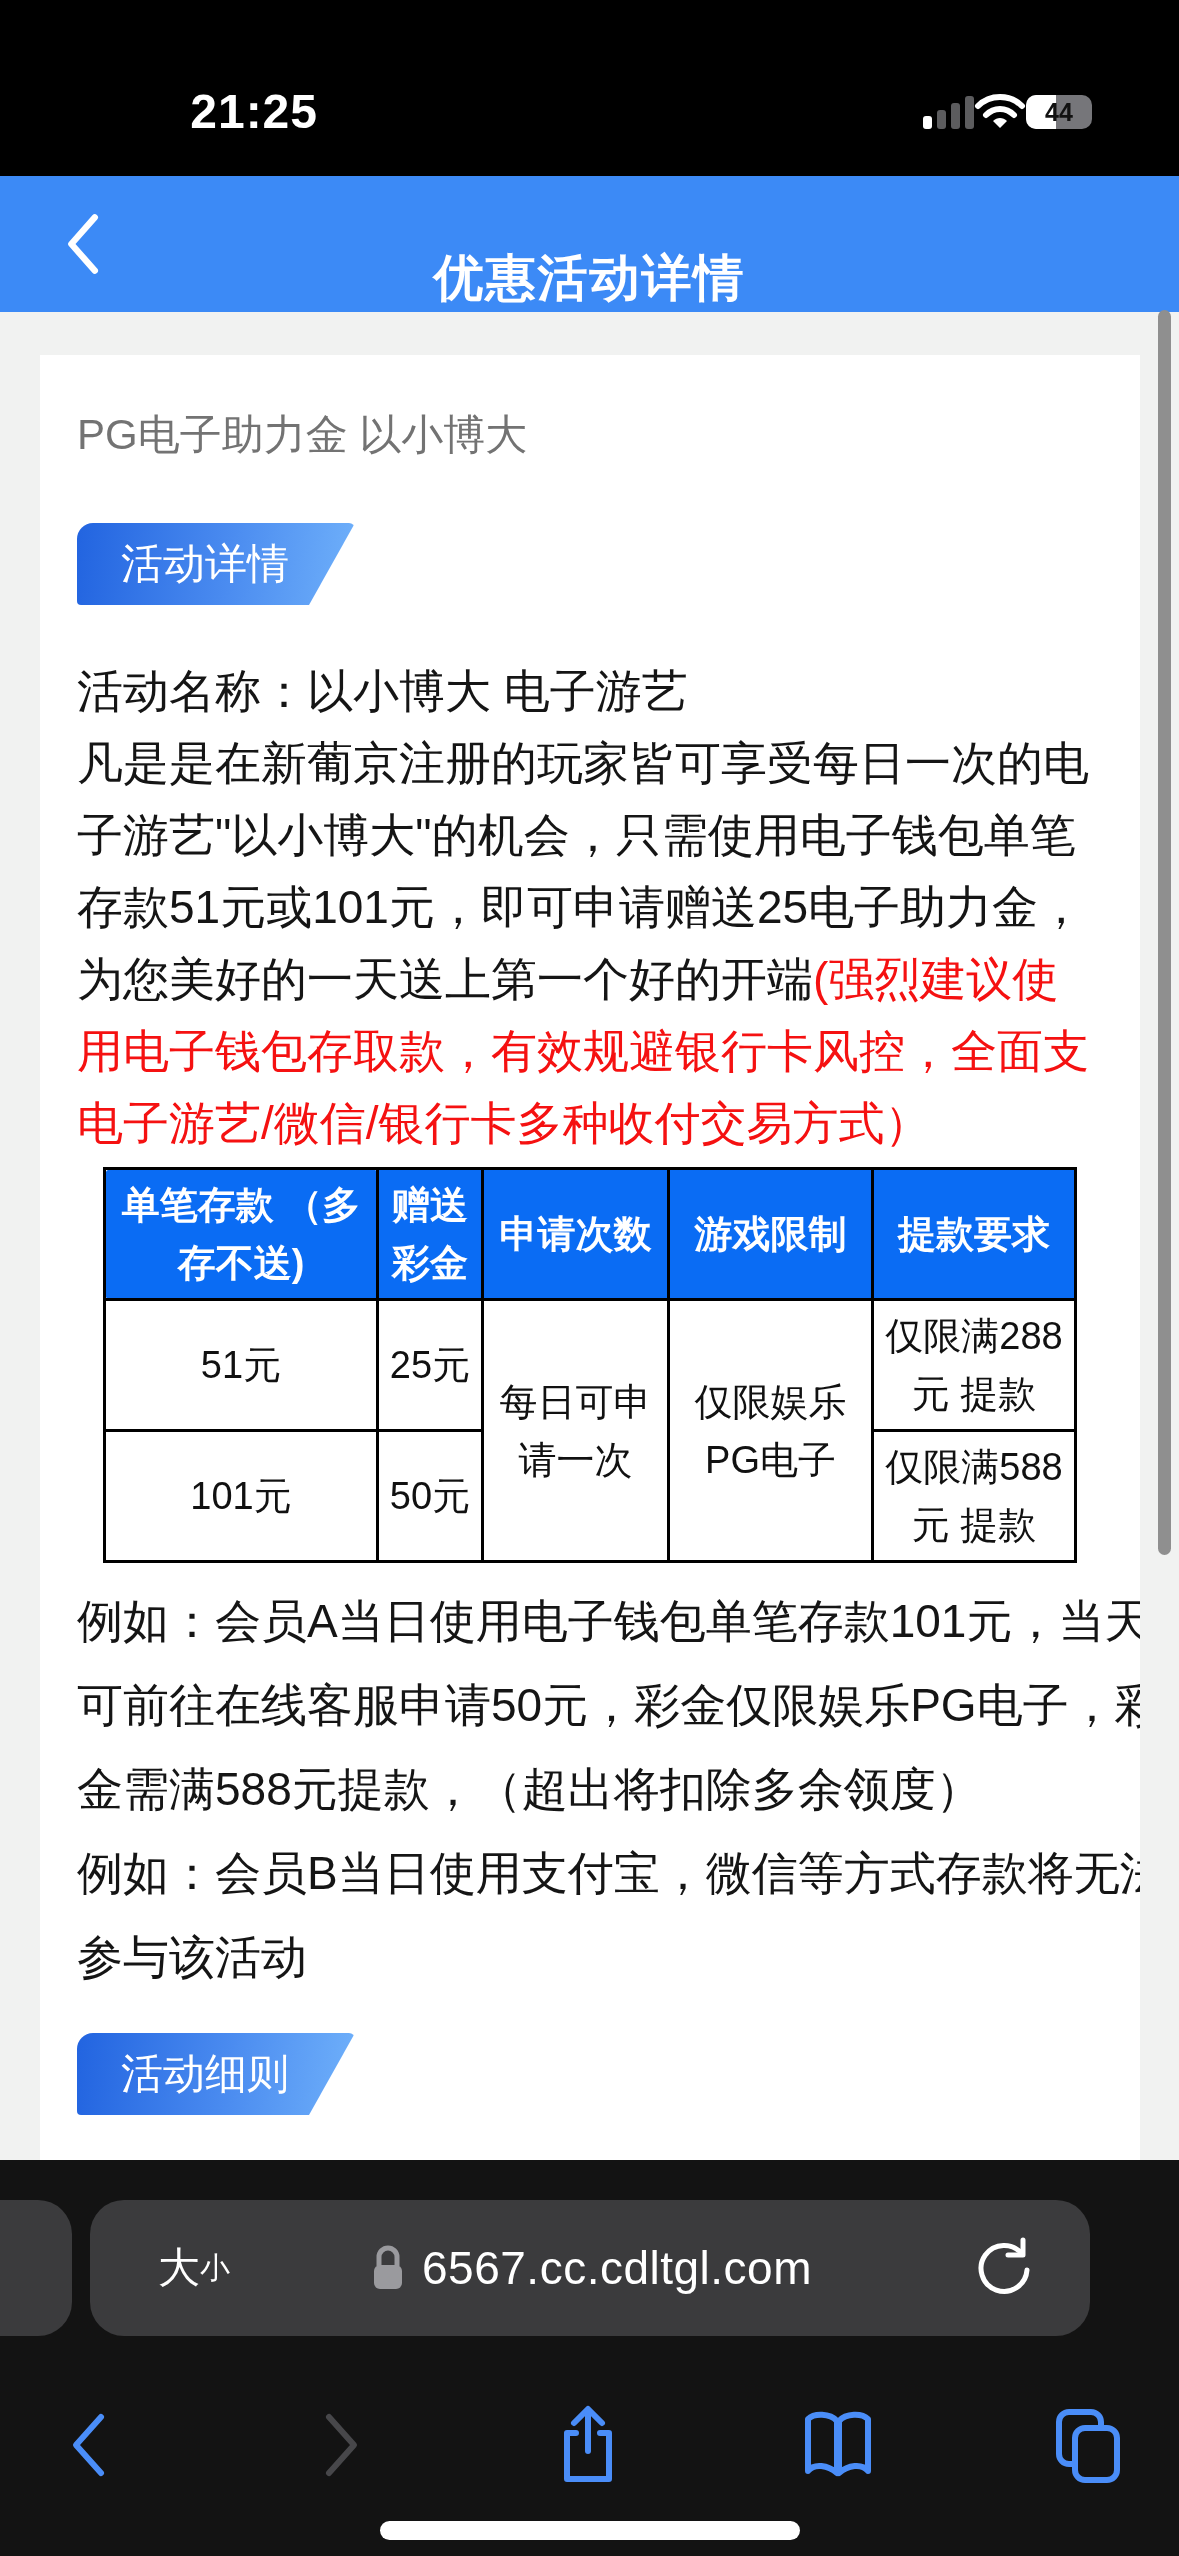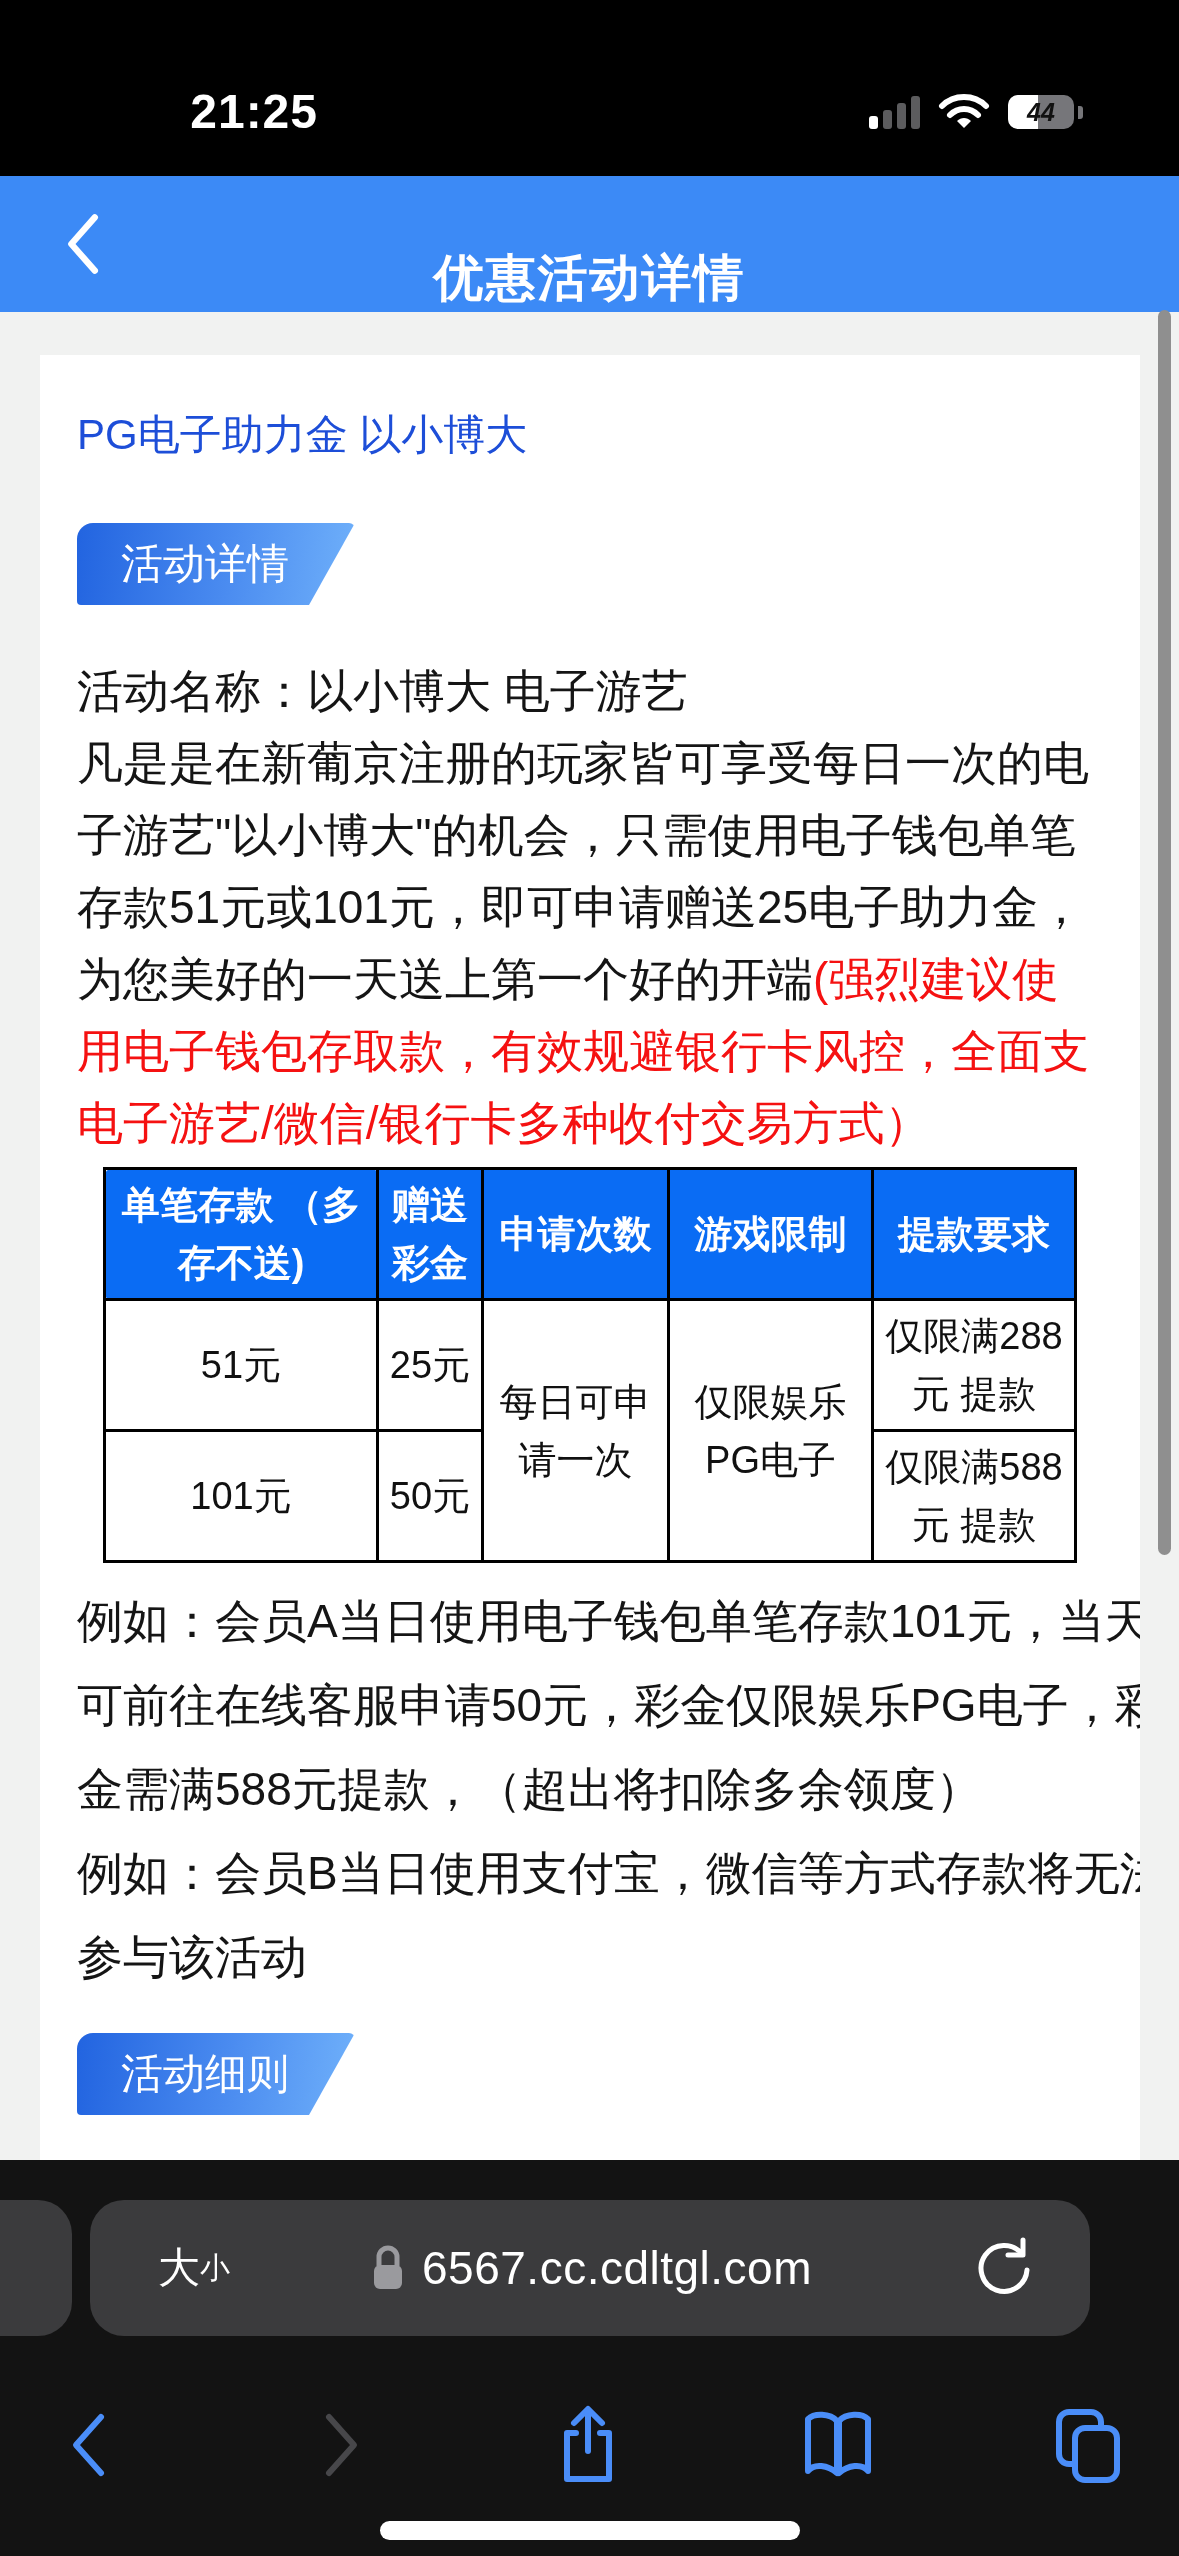--- a/index.html
+++ b/index.html
@@ -3,38 +3,38 @@
 <meta charset="utf-8">
 <style>
   html,body{margin:0;padding:0;background:#000;}
   *{box-sizing:border-box;}
   body{font-family:"Liberation Sans","DejaVu Sans",sans-serif;}
   #phone{position:relative;width:1179px;height:2556px;background:#f1f2f1;overflow:hidden;}
 
   
   .statusbar{position:absolute;top:0;left:0;width:100%;height:176px;background:#000;z-index:30;text-align:right;}
   .time{position:absolute;left:118px;top:84px;width:200px;color:#fff;font-size:48px;font-weight:700;letter-spacing:1px;}
-  .sb-icons{position:absolute;right:96px;top:92px;display:flex;align-items:center;gap:18px;font-style:italic;}
+  .sb-icons{position:absolute;right:96px;top:92px;display:flex;align-items:center;}
   .sigbars{display:flex;align-items:flex-end;gap:5px;height:34px;}
   .sigbars i{display:block;width:9px;border-radius:3px;background:#5c5c5e;}
   .sigbars i.on{background:#fff;}
   .battery{position:relative;width:66px;height:34px;border-radius:10px;background:#76767a;overflow:hidden;}
   .battery .fill{position:absolute;left:0;top:0;bottom:0;width:46%;background:#fff;border-radius:8px 0 0 8px;}
   .battery .pct{position:absolute;inset:0;display:flex;align-items:center;justify-content:center;color:#111;font-size:25px;font-weight:700;}
   .batt-nub{width:5px;height:13px;background:#76767a;border-radius:0 3px 3px 0;margin-left:-14px;}
 
   
   .navbar{position:absolute;top:176px;left:0;width:100%;height:136px;background:#3c8af6;z-index:25;display:flex;align-items:flex-end;justify-content:center;}
   .nav-title{color:#fff;font-size:50px;font-weight:700;letter-spacing:2px;}
   .nav-back{position:absolute;left:60px;top:36px;width:44px;height:64px;cursor:pointer;}
 
   
   .page{position:absolute;top:312px;left:0;width:100%;height:1860px;background:#f1f2f1;}
   .card{position:absolute;top:43px;left:40px;width:1100px;height:1870px;background:#fff;padding:26px 20px 0 37px;overflow:hidden;}
-  .page-link{color:#1d4ed8;font-size:42px;line-height:52px;margin-top:28px;cursor:pointer;}
+  .page-link{color:#737373;font-size:42px;line-height:52px;margin-top:28px;cursor:pointer;}
 
   .ribbon{margin-top:62px;width:278px;height:82px;background:linear-gradient(96deg,#2264e0 0%,#4b8cf0 55%,#6fb0fa 100%);
     color:#fff;font-size:42px;display:flex;align-items:center;padding-left:44px;
     border-radius:16px 6px 6px 4px;clip-path:polygon(0 0,100% 0,calc(100% - 46px) 100%,0 100%);}
   .ribbon.second{margin-top:34px;}
 
   .intro{margin-top:50px;}
   .intro .ln{font-size:46px;line-height:72px;white-space:nowrap;color:#151515;}
   .intro .red, .note-red{color:#f51111;}
 

